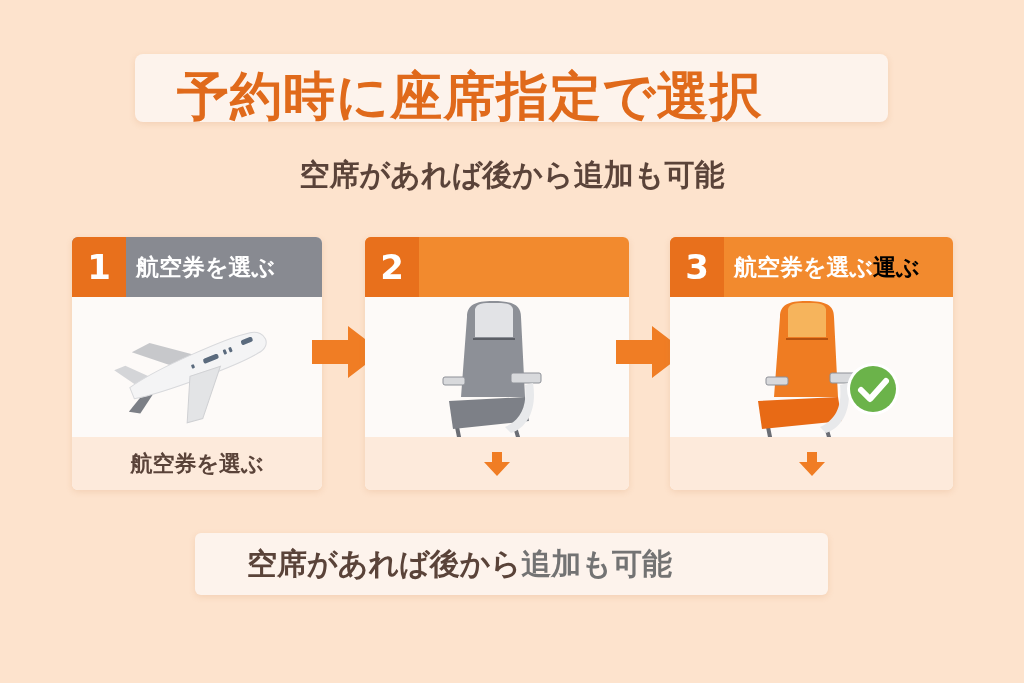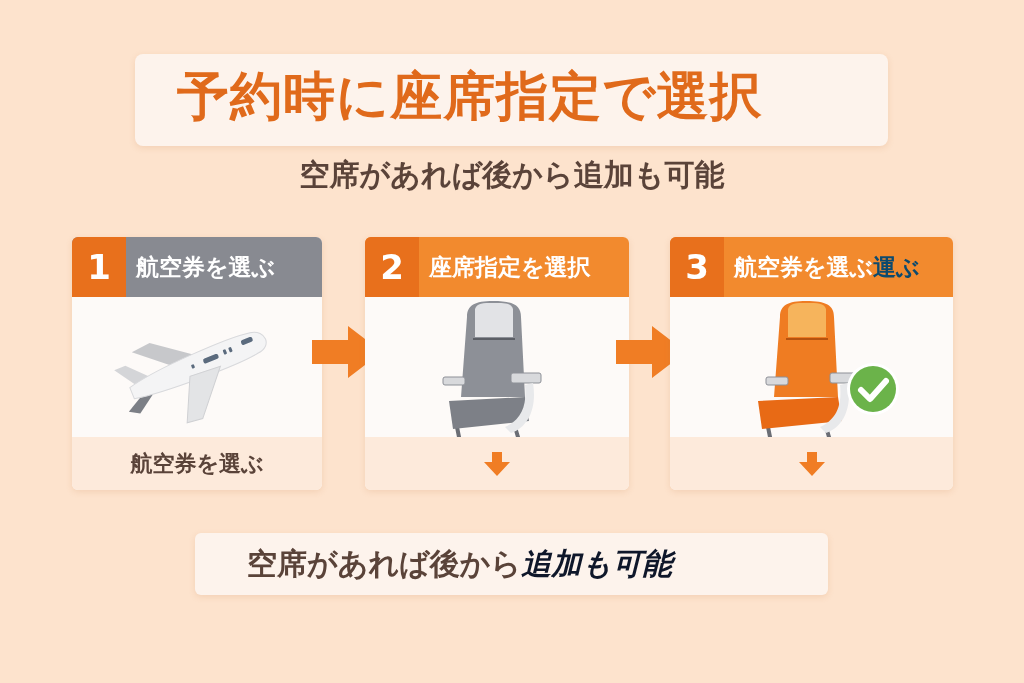--- a/index.html
+++ b/index.html
@@ -3,21 +3,21 @@
 <meta charset="utf-8">
 <style>
   html, body { margin: 0; padding: 0; }
   body {
     width: 1024px; height: 683px; overflow: hidden;
     background: #fde3cd;
     font-family: "DejaVu Sans", sans-serif;
     position: relative;
   }
   .title-box {
-    position: absolute; left: 135px; top: 54px; width: 753px; height: 92px;
+    position: absolute; left: 135px; top: 54px; width: 753px; height: 68px;
     background: #fdf3ec; border-radius: 8px;
     box-shadow: 0 2px 6px rgba(200,130,80,0.18);
   }
   .title-text {
     position: absolute; left: 42px; top: 12px;
     font-size: 52px; font-weight: bold; color: #e06a1b;
     letter-spacing: 1px; line-height: 60px;
   }
   .subtitle {
     position: absolute; left: 0; width: 1024px; top: 155px; text-align: center;
@@ -34,42 +34,42 @@
   }
   .card-header.gray { background: #888a91; }
   .step-num {
     width: 54px; height: 60px; background: #e8701c;
     color: #fff; font-weight: bold; font-size: 34px;
     display: flex; align-items: center; justify-content: center;
   }
   .step-label {
     color: #fff; font-weight: bold; font-size: 23px; padding-left: 10px; white-space: nowrap;
   }
-  .step-label .hl { color: #0c4a6e; }
+  .step-label .hl { color: #000000; }
   .card-body {
     position: absolute; left: 0; right: 0; top: 60px; height: 140px; background: #fdfaf8;
   }
   .card-foot {
     position: absolute; left: 0; right: 0; top: 200px; bottom: 0; background: #fdeadb;
     display: flex; align-items: center; justify-content: center;
   }
   .foot-text { font-size: 22px; font-weight: bold; color: #5a4339; }
   .arrow {
     position: absolute; top: 326px;
   }
   .bottom-box {
     position: absolute; left: 195px; top: 533px; width: 633px; height: 62px;
     background: #fdf3ec; border-radius: 6px;
     box-shadow: 0 2px 6px rgba(200,130,80,0.18);
     display: flex; align-items: center;
   }
   .bottom-text {
     padding-left: 52px; font-size: 30px; font-weight: bold; color: #5a4339;
   }
-  .bottom-text .hl { color: #0f172a; font-style: italic; }
+  .bottom-text .hl { color: #737373; }
   svg { display: block; }
 </style>
 </head>
 <body>
 
 <div class="title-box">
   <div class="title-text">予約時に座席指定で選択</div>
 </div>
 <div class="subtitle">空席があれば後から追加も可能</div>
 
@@ -106,21 +106,20 @@
 
 <div class="arrow" style="left:312px;">
   <svg width="72" height="52" viewBox="0 0 72 52">
     <path d="M0,14 L36,14 L36,0 L70,26 L36,52 L36,38 L0,38 Z" fill="#f07d24"></path>
   </svg>
 </div>
 
 <div class="card" style="left:365px; width:264px;">
   <div class="card-header">
     <div class="step-num">2</div>
-    <div class="step-label">座席指定を選択</div>
   </div>
   <div class="card-body">
     <svg width="264" height="150" viewBox="0 0 264 150" style="position:absolute;left:0;top:0;">
 
       <path d="M92,130 L96,150 M150,130 L156,150 M96,150 L156,150" stroke="#6b6e75" stroke-width="4" fill="none"></path>
 
       <path d="M102,20 C102,8 110,4 128,4 C148,4 156,8 156,20 L160,100 L96,100 Z" fill="#8d9097"></path>
 
       <path d="M110,12 C112,6 118,6 128,6 C140,6 146,6 148,12 L148,40 L110,40 Z" fill="#e2e3e6"></path>
       <path d="M108,42 L150,42" stroke="#5c5f66" stroke-width="2"></path>

